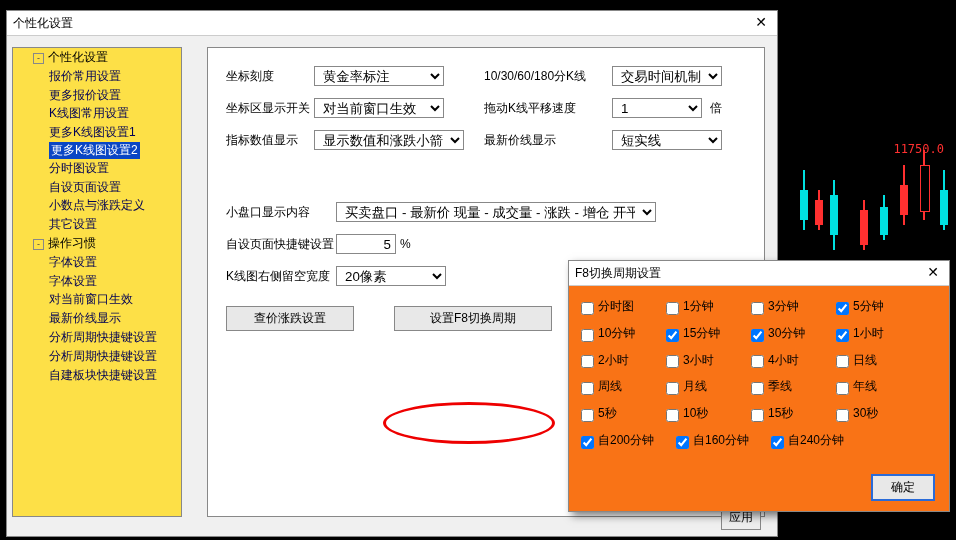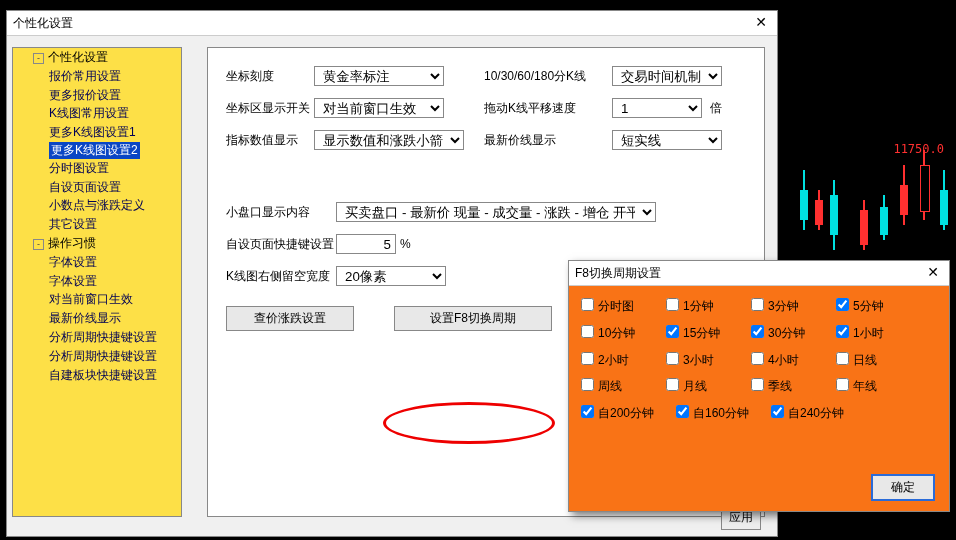--- a/index.html
+++ b/index.html
@@ -26,21 +26,21 @@
 select,input[type=text]{border:1px solid #888;background:#fff;height:20px;font:12px inherit;padding:0 4px;box-sizing:border-box}
 select{width:130px}
 .sel-wide{width:320px}
 input.num{width:60px;text-align:right}
 .btn{display:inline-block;border:1px solid #888;background:#e8e8e8;padding:3px 18px;cursor:pointer;text-align:center}
 .ring{position:absolute;border:3px solid #e00;border-radius:50%;pointer-events:none}
 .dlg-pop{left:568px;top:260px;width:380px;height:250px;background:#f97316}
 .dlg-pop .titlebar{background:#fff}
 .grid{padding:12px 12px 0 12px}
 .grid-row{display:flex;margin-bottom:10px}
-.chk{display:flex;align-items:flex-start;width:85px;cursor:pointer}
+.chk{display:flex;align-items:flex-end;width:85px;cursor:pointer}
 .chk input{margin:0 4px 0 0}
 .bottom{position:absolute;bottom:10px;right:14px}
 .btn-blue{border:2px solid #2a6bd8}
 .footer{position:absolute;bottom:6px;right:16px;left:200px;display:flex;justify-content:flex-end;gap:20px}
 .minor-btn{border:1px solid #888;background:#eee;padding:3px 7px}
 </style>
 </head>
 <body>
 
 <div class="bg-chart">
@@ -177,20 +177,26 @@
         <label class="chk"><input type="checkbox" style="">4小时</label>
         <label class="chk"><input type="checkbox" style="">日线</label>
       </div>
       <div class="grid-row">
         <label class="chk"><input type="checkbox" style="">周线</label>
         <label class="chk"><input type="checkbox" style="">月线</label>
         <label class="chk"><input type="checkbox" style="">季线</label>
         <label class="chk"><input type="checkbox" style="">年线</label>
       </div>
       <div class="grid-row">
+        <label class="chk"><input type="checkbox" style="">5秒</label>
+        <label class="chk"><input type="checkbox" style="">10秒</label>
+        <label class="chk"><input type="checkbox" style="">15秒</label>
+        <label class="chk"><input type="checkbox" style="">30秒</label>
+      </div>
+      <div class="grid-row">
         <label class="chk" style="width: 95px;"><input type="checkbox" checked="" style="">自200分钟</label>
         <label class="chk" style="width: 95px;"><input type="checkbox" checked="" style="">自160分钟</label>
         <label class="chk" style="width: 95px;"><input type="checkbox" checked="" style="">自240分钟</label>
       </div>
     </div>
   <div class="bottom">
     <span class="btn btn-blue">确定</span>
   </div>
 </div>
 

